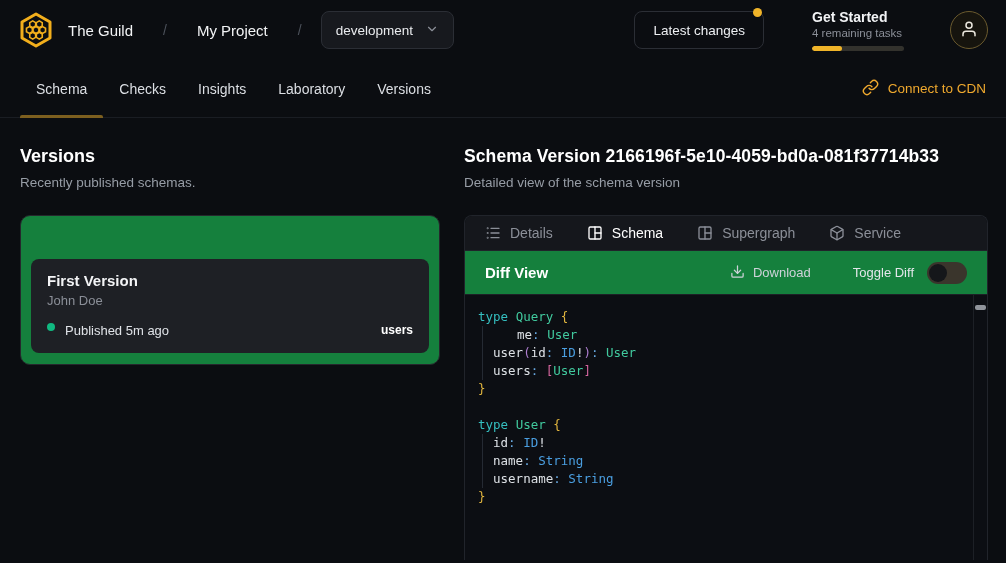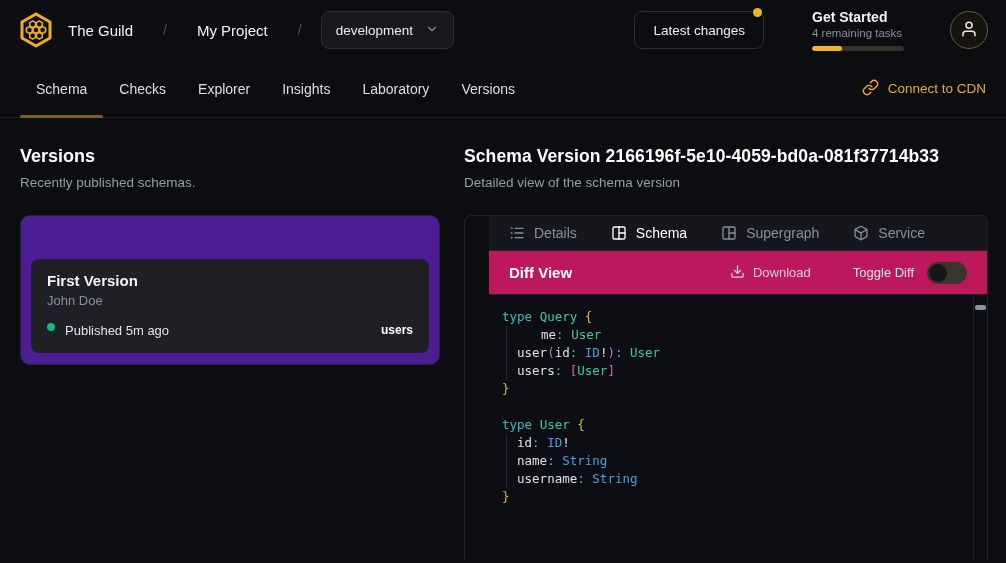--- a/index.html
+++ b/index.html
@@ -52,39 +52,39 @@
   .connect-cdn { margin-left:auto; margin-right:20px; display:flex; align-items:center;
     gap:9px; color:#f0a92e; font-size:13.5px; cursor:pointer; }
   
   .content { display:flex; gap:24px; padding:28px 18px 0 20px; height:445px; }
   .col-left { width:420px; flex:0 0 auto; }
   .col-right { flex:1; min-width:0; }
   .section-title { font-size:18px; font-weight:700; color:#ffffff; }
   .section-title.detail { font-size:17.5px; letter-spacing:0.1px; }
   .section-sub { font-size:13.5px; color:#979da6; margin-top:8px; }
   
-  .outer-card { margin-top:25px; background:#4c1d95; border:1px solid #26272d;
+  .outer-card { margin-top:25px; background:#15803d; border:1px solid #26272d;
     border-radius:10px; padding:43px 10px 11px; cursor:pointer; }
   .version-card { background:#1e2025; border-radius:8px; padding:13px 16px 15px; }
   .v-title { font-size:15px; font-weight:600; color:#f3f4f6; }
   .v-author { font-size:13px; color:#8b8f98; margin-top:4px; }
   .v-row { margin-top:15px; display:flex; align-items:flex-start; gap:10px; }
   .v-dot { width:8px; height:8px; border-radius:50%; background:#10b981; }
   .v-status { font-size:13px; color:#dfe2e7; }
   .v-badge { margin-left:auto; font-size:12px; font-weight:700; color:#ffffff; }
   
   .panel { margin-top:25px; height:345px; border:1px solid #21242b; border-bottom:none;
-    border-radius:8px 8px 0 0; overflow:hidden; display:flex; flex-direction:column;padding-left:24px; }
+    border-radius:8px 8px 0 0; overflow:hidden; display:flex; flex-direction:column; }
   .panel-tabs { height:35px; flex:0 0 auto; background:#15171c; border-bottom:1px solid #20232a;
     display:flex; align-items:center; padding:0 20px; gap:34px; }
   .ptab { display:flex; align-items:center; gap:9px; font-size:14px; color:#8b8f98; cursor:pointer; }
   .ptab.active { color:#ffffff; }
   .ptab svg { display:block; }
   .diff-row { height:44px; flex:0 0 auto; display:flex; align-items:center; padding:0 20px;
-    background:#be185d; border-bottom:1px solid #1d2026; }
+    background:#15803d; border-bottom:1px solid #1d2026; }
   .diff-title { font-size:15px; font-weight:700; color:#ffffff; }
   .diff-actions { margin-left:auto; display:flex; align-items:center; }
   .download-btn { display:flex; align-items:center; gap:8px; font-size:13px;
     color:#ced2d9; cursor:pointer; }
   .toggle-label { margin-left:42px; font-size:13px; color:#e3e6ea; }
   .switch { margin-left:13px; position:relative; width:40px; height:22px; border-radius:11px;
     background:#3a352c; cursor:pointer; flex:0 0 auto; }
   .switch .knob { position:absolute; left:2px; top:2px; width:18px; height:18px;
     border-radius:50%; background:#15171a; }
   
@@ -158,23 +158,20 @@
 
   <nav class="tabs-bar">
     <div class="tabs" id="nav-tabs">
         <div class="tab u-dim">
           <span>Schema</span>
         </div>
         <div class="tab">
           <span>Checks</span>
         </div>
         <div class="tab">
-          <span>Explorer</span>
-        </div>
-        <div class="tab">
           <span>Insights</span>
         </div>
         <div class="tab">
           <span>Laboratory</span>
         </div>
         <div class="tab">
           <span>Versions</span>
         </div>
       </div>
     <div class="connect-cdn">

